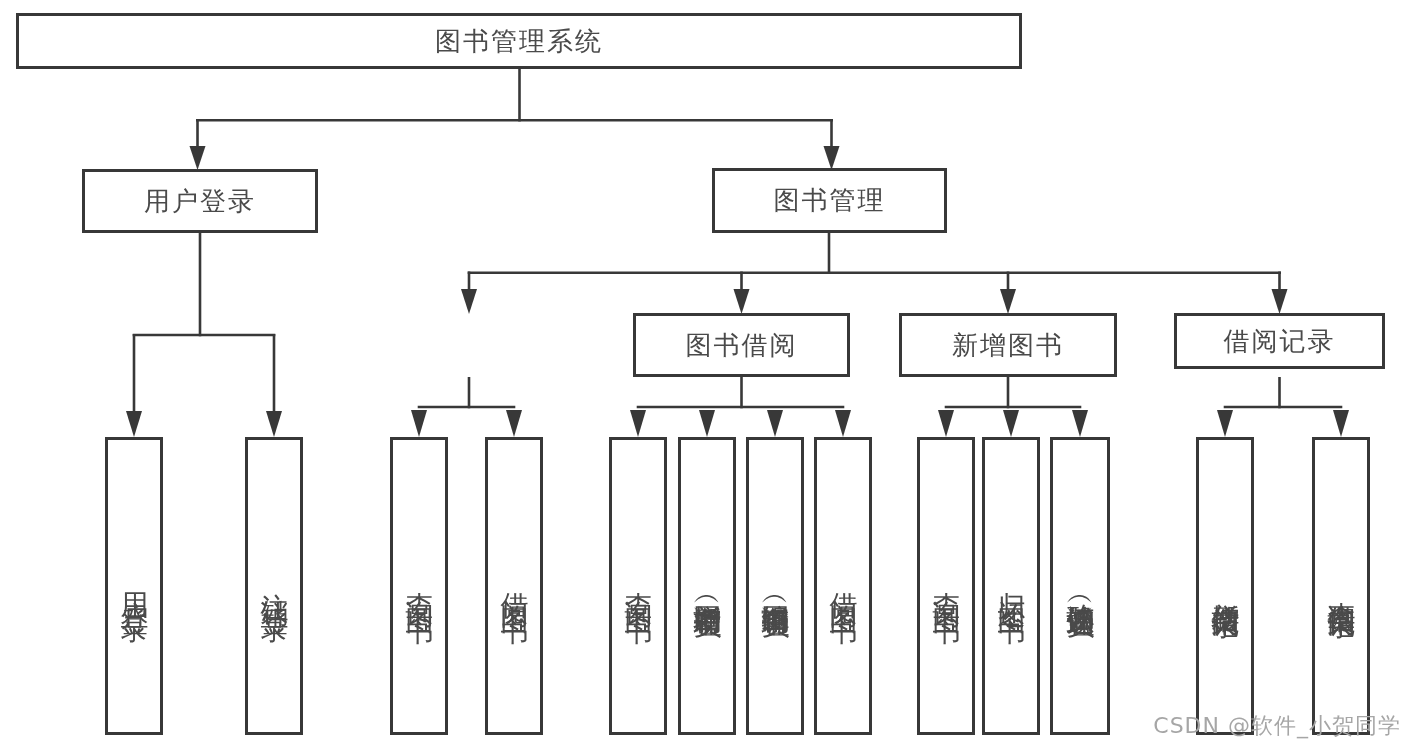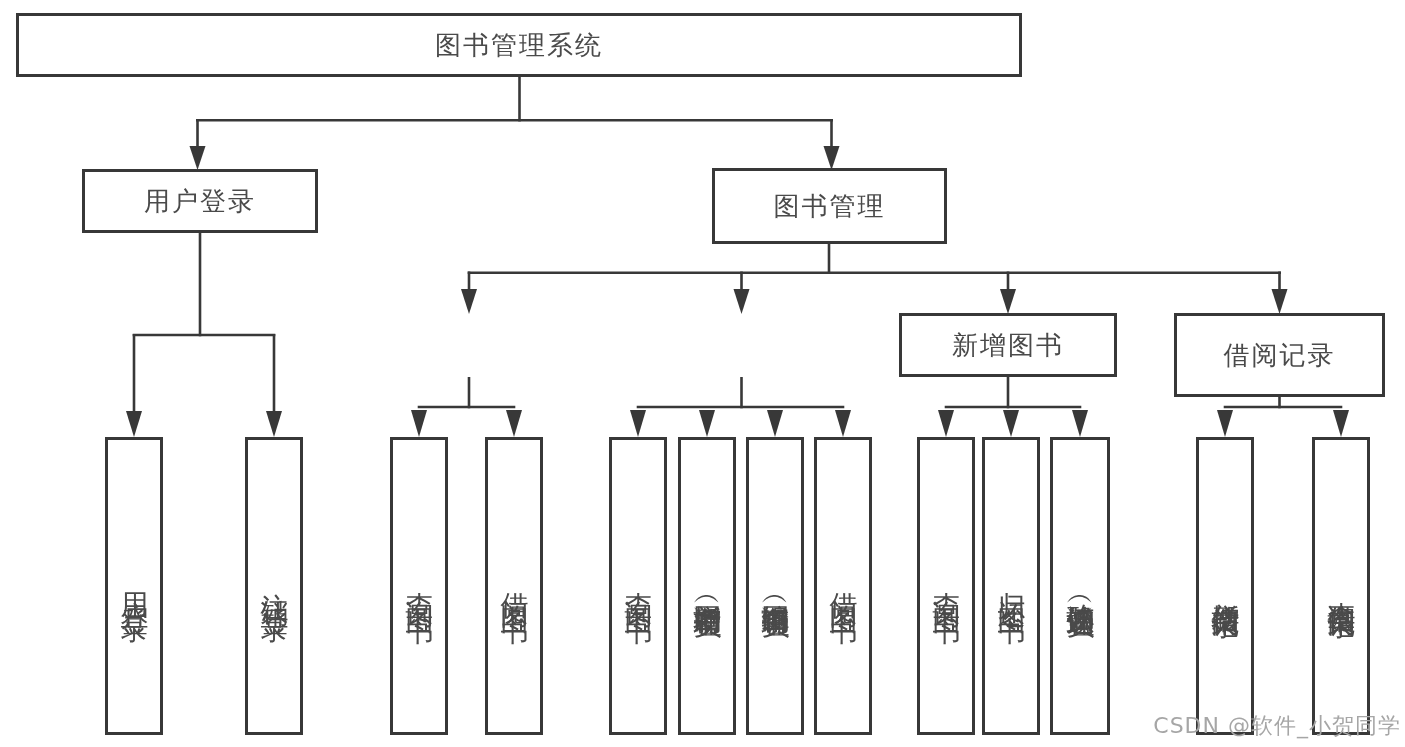--- a/index.html
+++ b/index.html
@@ -103,35 +103,38 @@
       <polygon points="767,410 783,410 775,437"></polygon>
       <polygon points="835,410 851,410 843,437"></polygon>
       <polygon points="938,410 954,410 946,437"></polygon>
       <polygon points="1003,410 1019,410 1011,437"></polygon>
       <polygon points="1072,410 1088,410 1080,437"></polygon>
       <polygon points="1217,410 1233,410 1225,437"></polygon>
       <polygon points="1333,410 1349,410 1341,437"></polygon>
     </g>
   </svg>
 
-  <div class="box" style="left:16px;top:13px;width:1006px;height:64px">
+  <div class="box" style="left:16px;top:13px;width:1006px;height:56px">
     <span class="label">图书管理系统</span>
   </div>
 
   <div class="box" style="left:82px;top:169px;width:236px;height:64px">
     <span class="label">用户登录</span>
   </div>
-  <div class="box" style="left:712px;top:168px;width:235px;height:76px">
+  <div class="box" style="left:712px;top:168px;width:235px;height:65px">
     <span class="label">图书管理</span>
   </div>
 
+  <div class="box" style="left:633px;top:313px;width:217px;height:64px">
+    <span class="label">图书借阅</span>
+  </div>
   <div class="box" style="left:899px;top:313px;width:218px;height:64px">
     <span class="label">新增图书</span>
   </div>
-  <div class="box" style="left:1174px;top:313px;width:211px;height:84px">
+  <div class="box" style="left:1174px;top:313px;width:211px;height:56px">
     <span class="label">借阅记录</span>
   </div>
 
   <div class="box v" style="left:105px;top:437px;width:58px;height:298px">
     <span class="label">用户登录</span>
   </div>
   <div class="box v" style="left:245px;top:437px;width:58px;height:298px">
     <span class="label">注销登录</span>
   </div>
 

